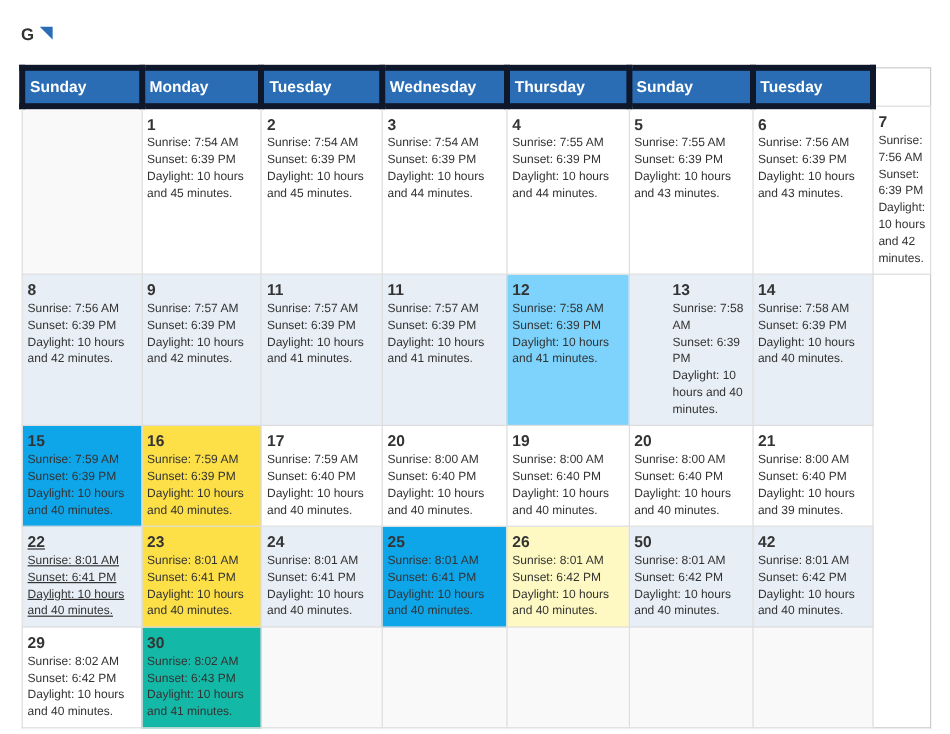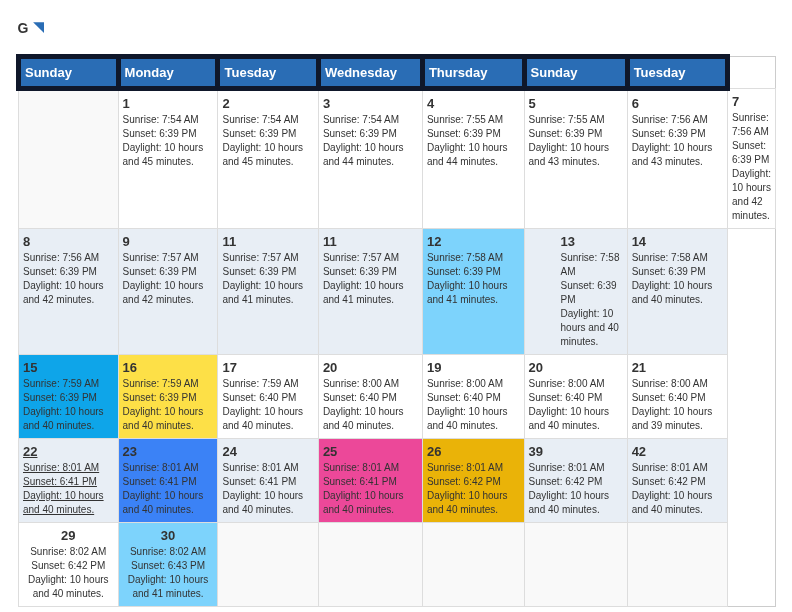--- a/index.html
+++ b/index.html
@@ -85,21 +85,20 @@
     .day-detail {
       font-size: 10px;
       line-height: 1.4;
       color: #333;
     }
     .empty {
       background: #f9f9f9 !important;
     }
     .last-row td {
       height: 70px;
-      text-align: center;
     }
   </style>
 </head>
 <body>
 
 <div class="header">
   <div class="logo">
     <svg class="logo-icon" viewBox="0 0 36 36">
       <rect x="0" y="0" width="36" height="36" fill="white"></rect>
       <text x="2" y="22" font-size="18" font-family="Arial" font-weight="bold" fill="#333">G</text>
@@ -218,51 +217,51 @@
         <td style="background: rgb(255, 255, 255);">
         <span class="day-num">21</span>
         <span class="day-detail">Sunrise: 8:00 AM<br>Sunset: 6:40 PM<br>Daylight: 10 hours and 39 minutes.</span>
       </td>
       </tr>
       <tr>
         <td style="background: rgb(232, 238, 245); text-decoration: underline;">
         <span class="day-num">22</span>
         <span class="day-detail">Sunrise: 8:01 AM<br>Sunset: 6:41 PM<br>Daylight: 10 hours and 40 minutes.</span>
       </td>
-        <td style="background: #3b82f6;">
+        <td style="background: #fde047;">
         <span class="day-num">23</span>
         <span class="day-detail">Sunrise: 8:01 AM<br>Sunset: 6:41 PM<br>Daylight: 10 hours and 40 minutes.</span>
       </td>
         <td style="background: rgb(232, 238, 245);">
         <span class="day-num">24</span>
         <span class="day-detail">Sunrise: 8:01 AM<br>Sunset: 6:41 PM<br>Daylight: 10 hours and 40 minutes.</span>
       </td>
-        <td style="background: #ec4899;">
+        <td style="background: #0ea5e9;">
         <span class="day-num">25</span>
         <span class="day-detail">Sunrise: 8:01 AM<br>Sunset: 6:41 PM<br>Daylight: 10 hours and 40 minutes.</span>
       </td>
-        <td style="background: #eab308;">
+        <td style="background: #fef9c3;">
         <span class="day-num">26</span>
         <span class="day-detail">Sunrise: 8:01 AM<br>Sunset: 6:42 PM<br>Daylight: 10 hours and 40 minutes.</span>
       </td>
         <td style="background: rgb(232, 238, 245);">
-        <span class="day-num">39</span>
+        <span class="day-num">50</span>
         <span class="day-detail">Sunrise: 8:01 AM<br>Sunset: 6:42 PM<br>Daylight: 10 hours and 40 minutes.</span>
       </td>
         <td style="background: rgb(232, 238, 245);">
         <span class="day-num">42</span>
         <span class="day-detail">Sunrise: 8:01 AM<br>Sunset: 6:42 PM<br>Daylight: 10 hours and 40 minutes.</span>
       </td>
       </tr>
       <tr class="last-row">
         <td style="background: rgb(255, 255, 255);">
         <span class="day-num">29</span>
         <span class="day-detail">Sunrise: 8:02 AM<br>Sunset: 6:42 PM<br>Daylight: 10 hours and 40 minutes.</span>
       </td>
-        <td style="background: #7dd3fc;">
+        <td style="background: #14b8a6;">
         <span class="day-num">30</span>
         <span class="day-detail">Sunrise: 8:02 AM<br>Sunset: 6:43 PM<br>Daylight: 10 hours and 41 minutes.</span>
       </td>
         <td class="empty"></td>
         <td class="empty"></td>
         <td class="empty"></td>
         <td class="empty"></td>
         <td class="empty"></td>
       </tr>
     </tbody>

